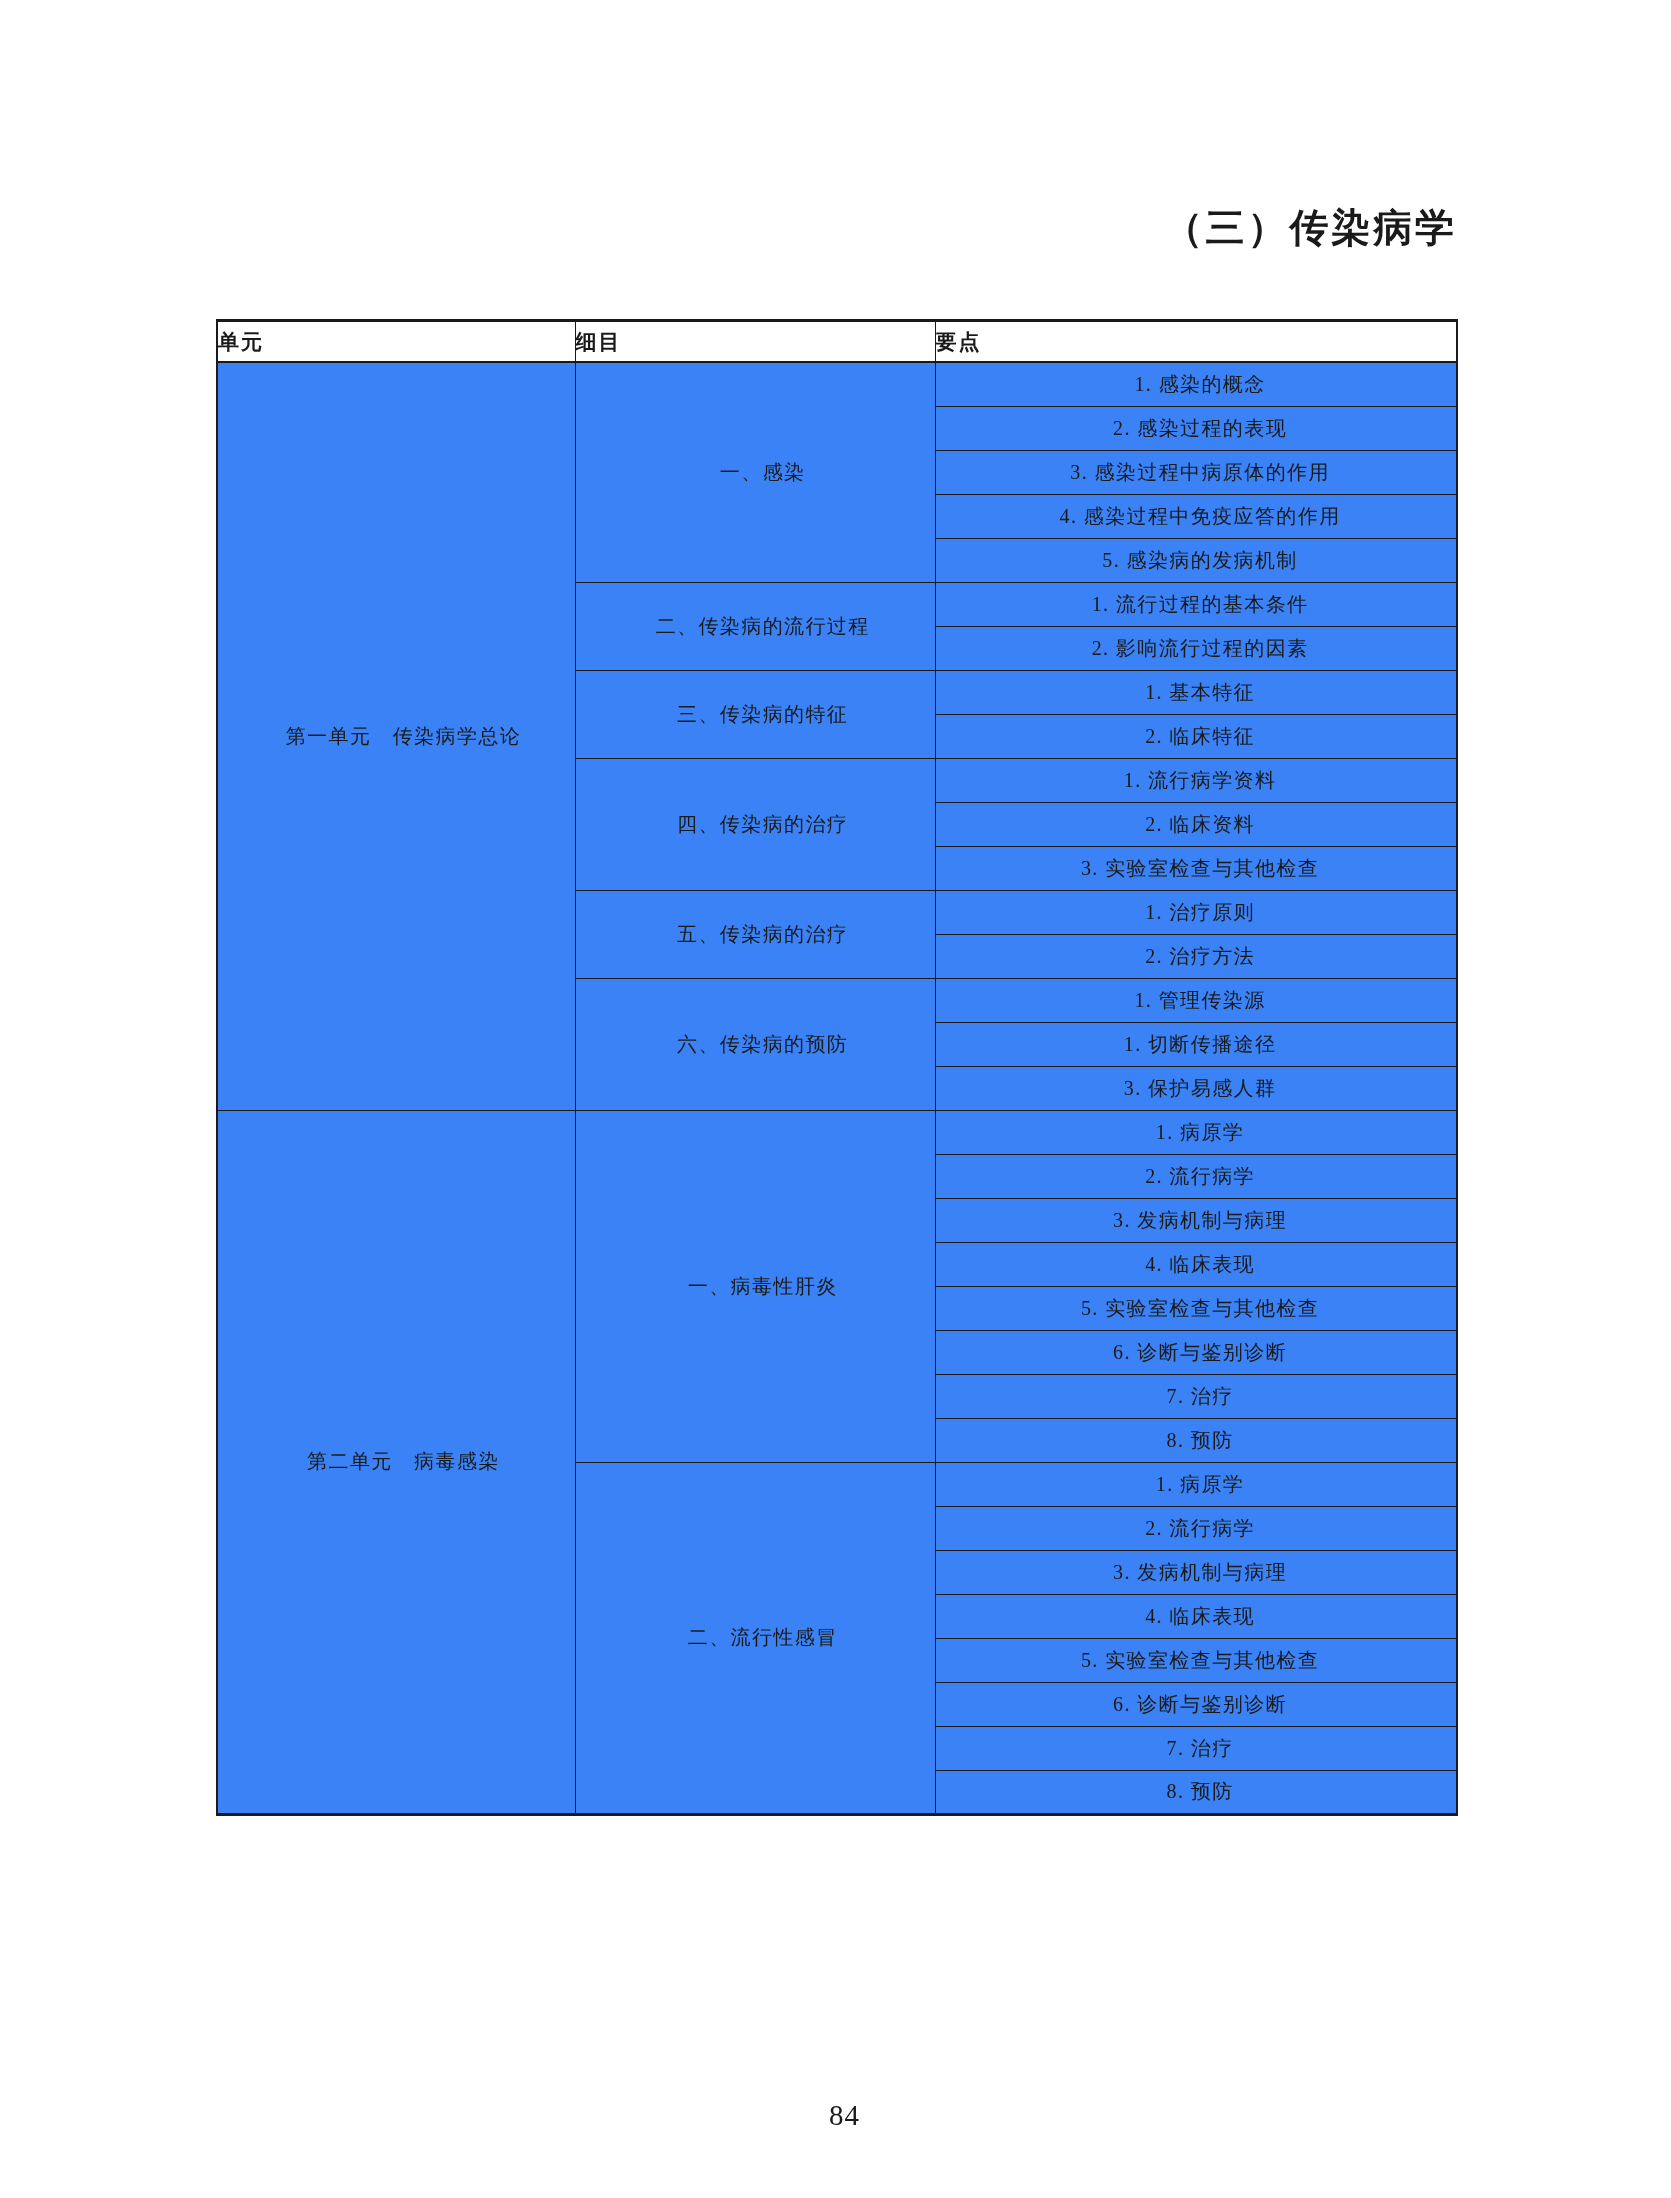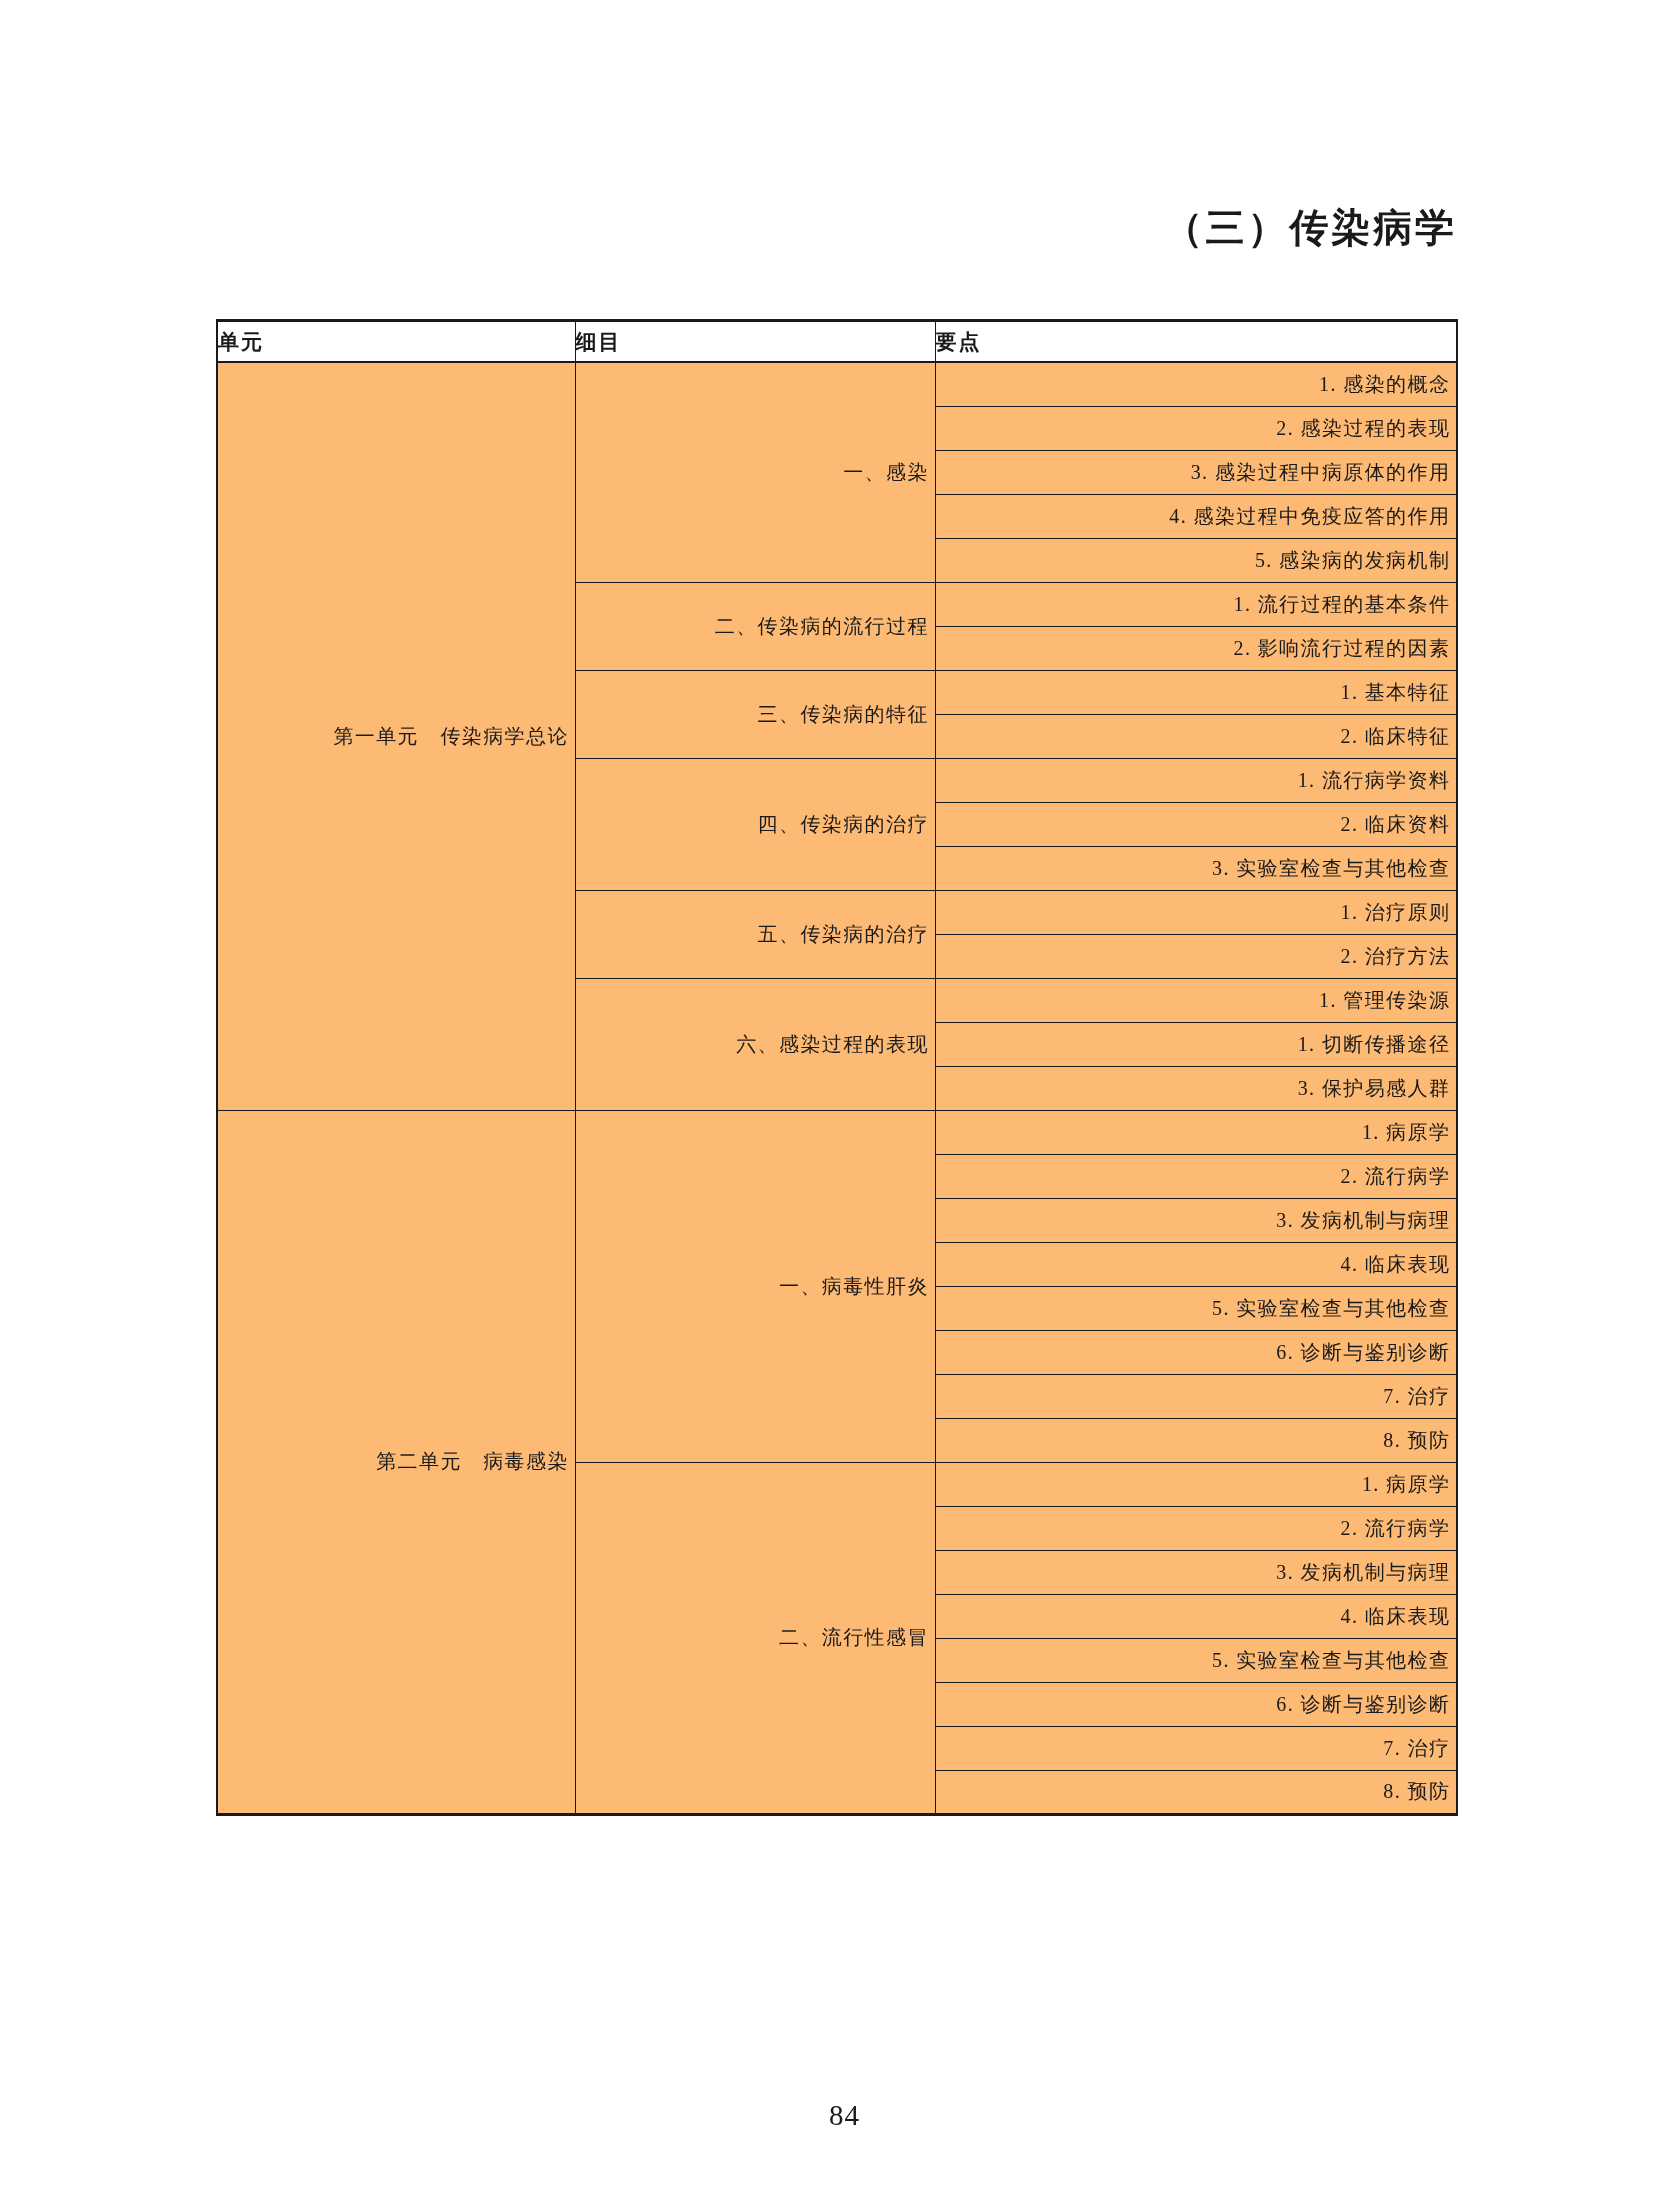--- a/index.html
+++ b/index.html
@@ -46,26 +46,26 @@
     vertical-align: middle;
     border: 1.9px solid #1a1a1a;
     border-bottom-width: 2.9px;
     letter-spacing: 1.9px;
     padding: 0;
   }
   .syllabus td {
     height: 44px;
     font-size: 20px;
     vertical-align: middle;
-    text-align: right;
+    text-align: center;
     border: 1.9px solid #1a1a1a;
     letter-spacing: 1.4px;
     padding: 0 5.7px 0 14.3px;
     box-sizing: border-box;
-    background: #fdba74;
+    background: #3b82f6;
   }
   td.unit-cell { padding-left: 20px; font-family: Liberation Serif, serif; }
   td.sub-cell { padding-left: 21px; }
   td.point-cell { padding-left: 14.3px; }
   .page-number {
     position: absolute;
     top: 2099px;
     left: 224px;
     width: 1241px;
     text-align: center;
@@ -137,21 +137,21 @@
             <td class="point-cell">3. 实验室检查与其他检查</td>
           </tr>
           <tr>
             <td class="sub-cell" rowspan="2">五、传染病的治疗</td>
             <td class="point-cell">1. 治疗原则</td>
           </tr>
           <tr>
             <td class="point-cell">2. 治疗方法</td>
           </tr>
           <tr>
-            <td class="sub-cell" rowspan="3">六、感染过程的表现</td>
+            <td class="sub-cell" rowspan="3">六、传染病的预防</td>
             <td class="point-cell">1. 管理传染源</td>
           </tr>
           <tr>
             <td class="point-cell">1. 切断传播途径</td>
           </tr>
           <tr>
             <td class="point-cell">3. 保护易感人群</td>
           </tr>
           <tr>
             <td class="unit-cell" rowspan="16">第二单元　病毒感染</td>

